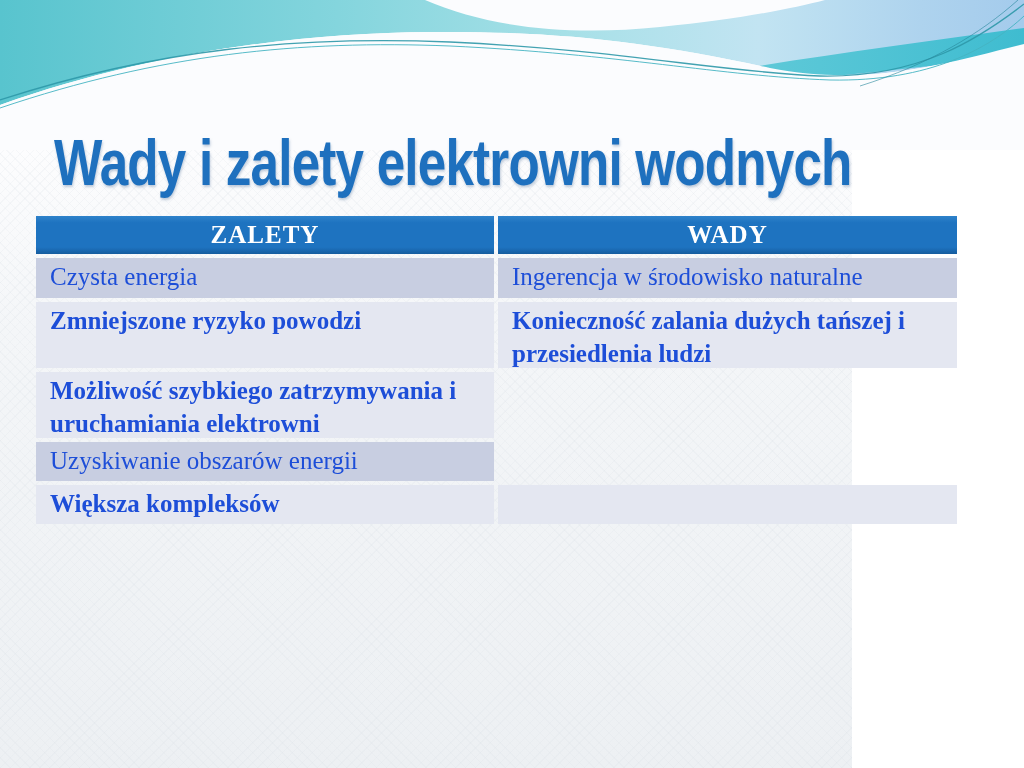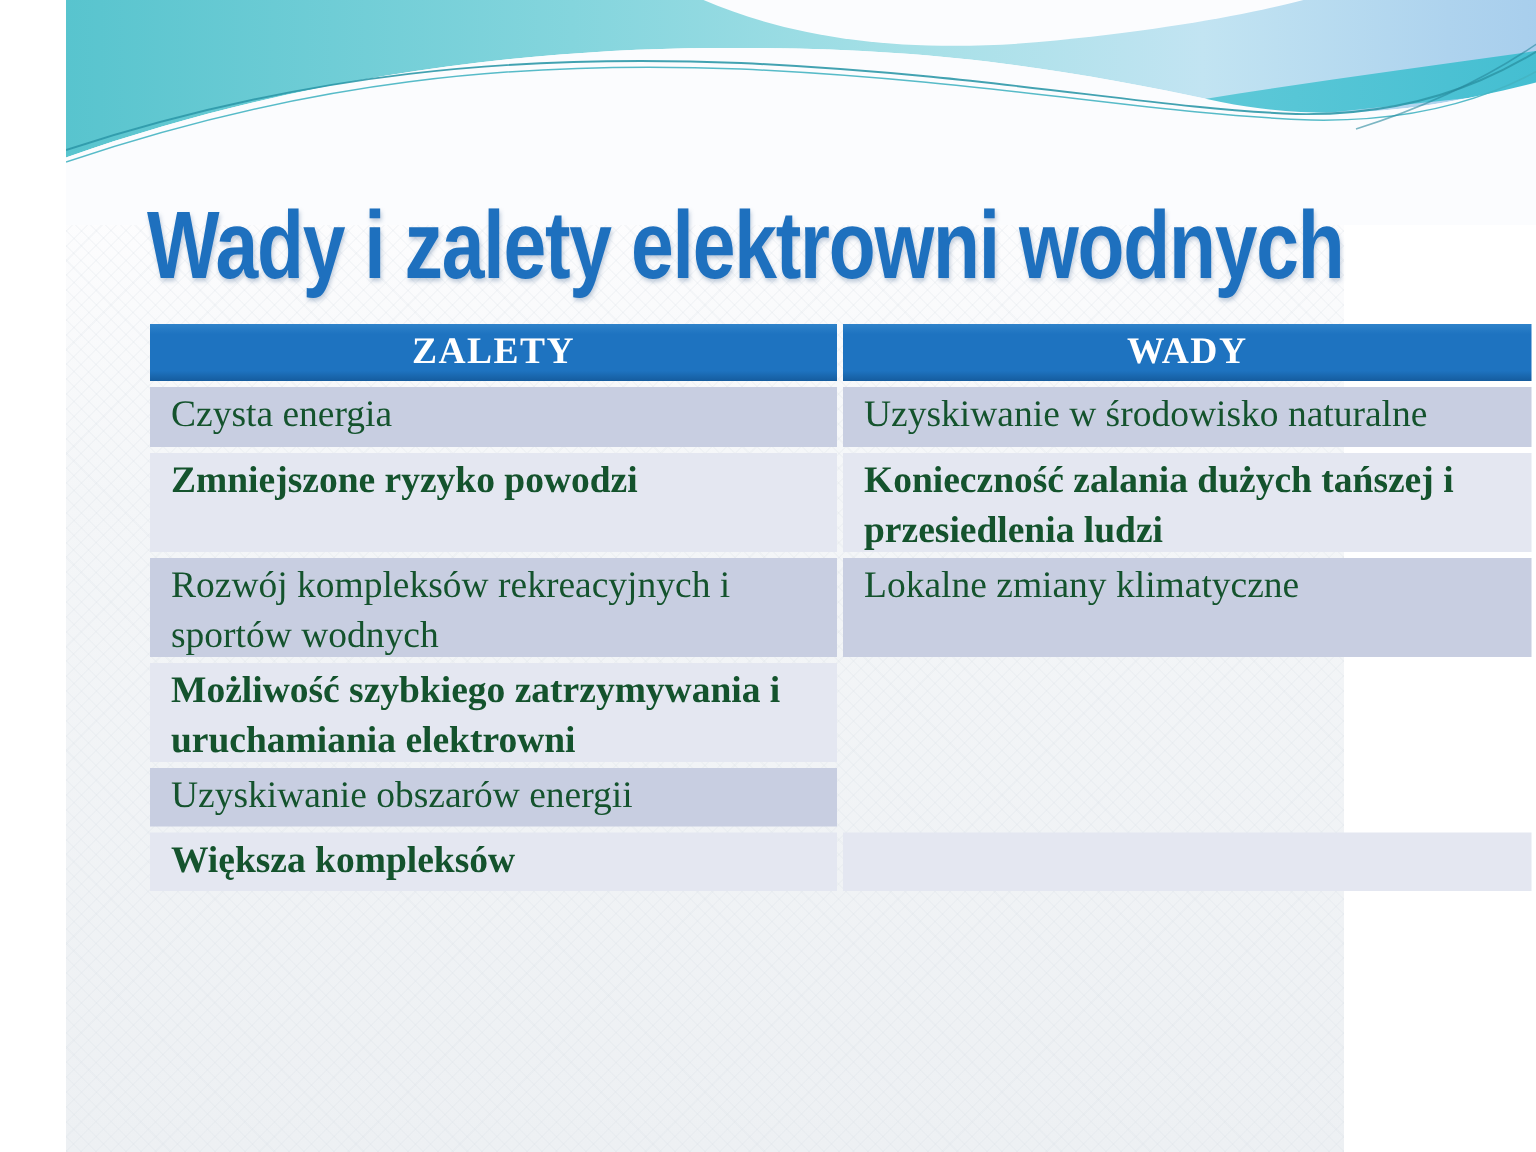--- a/index.html
+++ b/index.html
@@ -6,44 +6,43 @@
   body{
     width:1024px;height:768px;overflow:hidden;
     font-family:"Liberation Serif", serif;
   }
   .slide{
     position:relative;width:852px;height:768px;
     background:
       repeating-linear-gradient(45deg, rgba(214,221,228,.18) 0 1px, transparent 1px 7px),
       repeating-linear-gradient(-45deg, rgba(214,221,228,.18) 0 1px, transparent 1px 7px),
       linear-gradient(180deg,#FDFDFE 140px,#F4F6F8 330px,#EDF0F3 100%);
-    margin-left: 44px;
   }
   .wave{position:absolute;top:0;left:0;display:block;}
   .title{
     position:absolute;left:54px;top:130px;margin:0;
     font-family:"Liberation Sans", sans-serif;
     font-weight:bold;font-size:64px;line-height:1.05;letter-spacing:-1px;
     color:#1E70BE;white-space:nowrap;
     transform:scaleX(0.80);transform-origin:left top;
     text-shadow:1px 2px 3px rgba(90,120,160,0.38);
   }
-  .tbl{position:absolute;left:56px;top:216px;width:921px;}
+  .tbl{position:absolute;left:36px;top:216px;width:921px;}
   .t-row{display:flex;margin-bottom:4px;}
   .cell{box-sizing:border-box;}
   .cl{width:458px;margin-right:4px;}
   .cr{width:459px;}
   .thead .cell{
     height:38px;line-height:38px;text-align:center;
     background:linear-gradient(180deg,#2E82CA 0%,#1E73C0 18%,#1E73C0 82%,#155C9E 100%);
     color:#FFFFFF;font-weight:bold;font-size:25px;letter-spacing:1px;
   }
   .body-row .cell{
     padding:3px 14px 0 14px;
-    font-size:25px;line-height:1.30;color:#14532d;
+    font-size:25px;line-height:1.30;color:#1d4ed8;
   }
   .h40 .cell{height:40px;}
   .h66 .cell{height:66px;}
   .h39 .cell{height:39px;}
   .band-dark .cell{background:#C8CEE1;}
   .band-light .cell{background:#E4E7F1;font-weight:bold;}
 </style>
 </head>
 <body>
 
@@ -82,32 +81,28 @@
 
   <div class="tbl">
 
     <div class="t-row thead">
       <div class="cell cl">ZALETY</div>
       <div class="cell cr">WADY</div>
     </div>
 
     <div class="t-row body-row h40 band-dark">
       <div class="cell cl">Czysta energia</div>
-      <div class="cell cr">Uzyskiwanie w środowisko naturalne</div>
+      <div class="cell cr">Ingerencja w środowisko naturalne</div>
     </div>
 
     <div class="t-row body-row h66 band-light">
       <div class="cell cl">Zmniejszone ryzyko powodzi</div>
       <div class="cell cr">Konieczność zalania dużych tańszej i przesiedlenia ludzi</div>
     </div>
 
-    <div class="t-row body-row h66 band-dark">
-      <div class="cell cl">Rozwój kompleksów rekreacyjnych i sportów wodnych</div>
-      <div class="cell cr">Lokalne zmiany klimatyczne</div>
-    </div>
 
     <div class="t-row body-row h66 band-light">
       <div class="cell cl">Możliwość szybkiego zatrzymywania i uruchamiania elektrowni</div>
     </div>
 
     <div class="t-row body-row h39 band-dark">
       <div class="cell cl">Uzyskiwanie obszarów energii</div>
     </div>
 
     <div class="t-row body-row h39 band-light">

